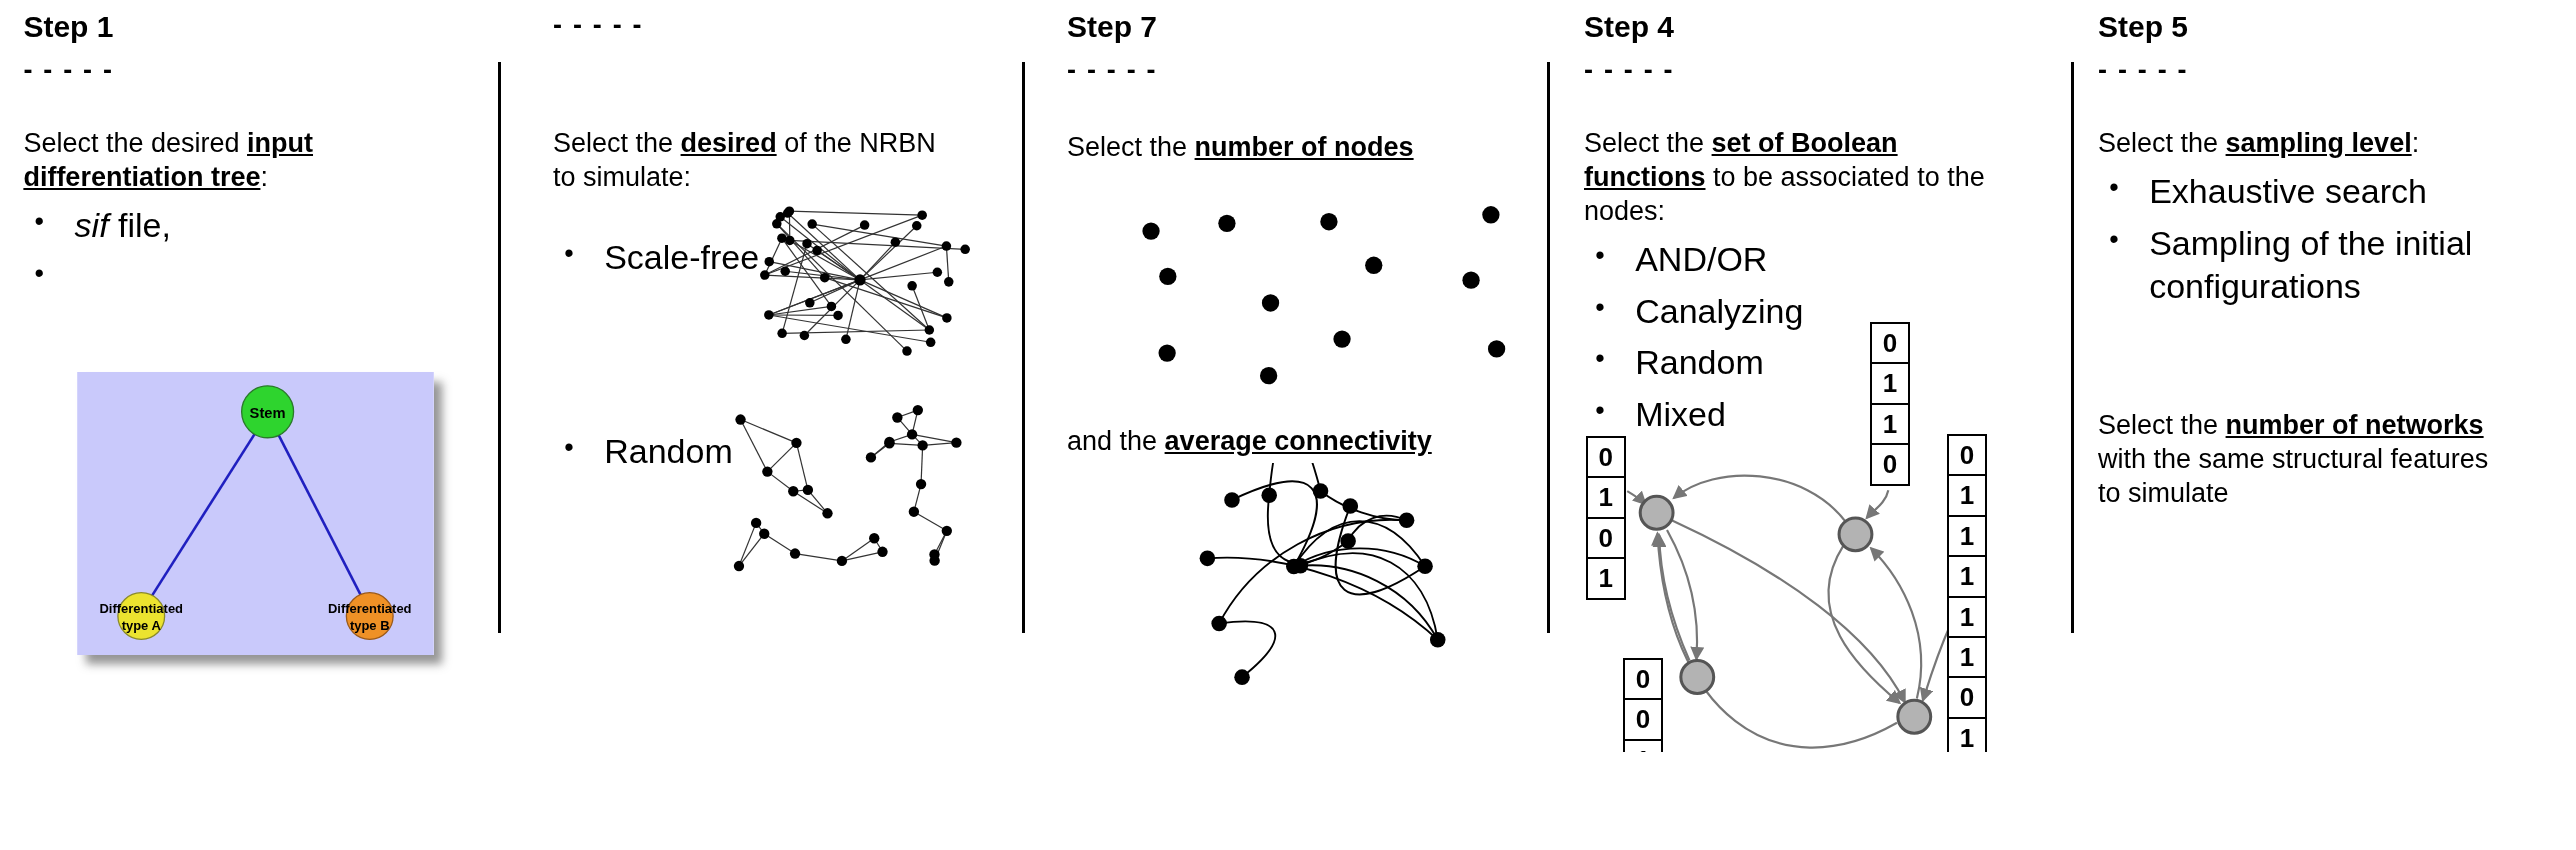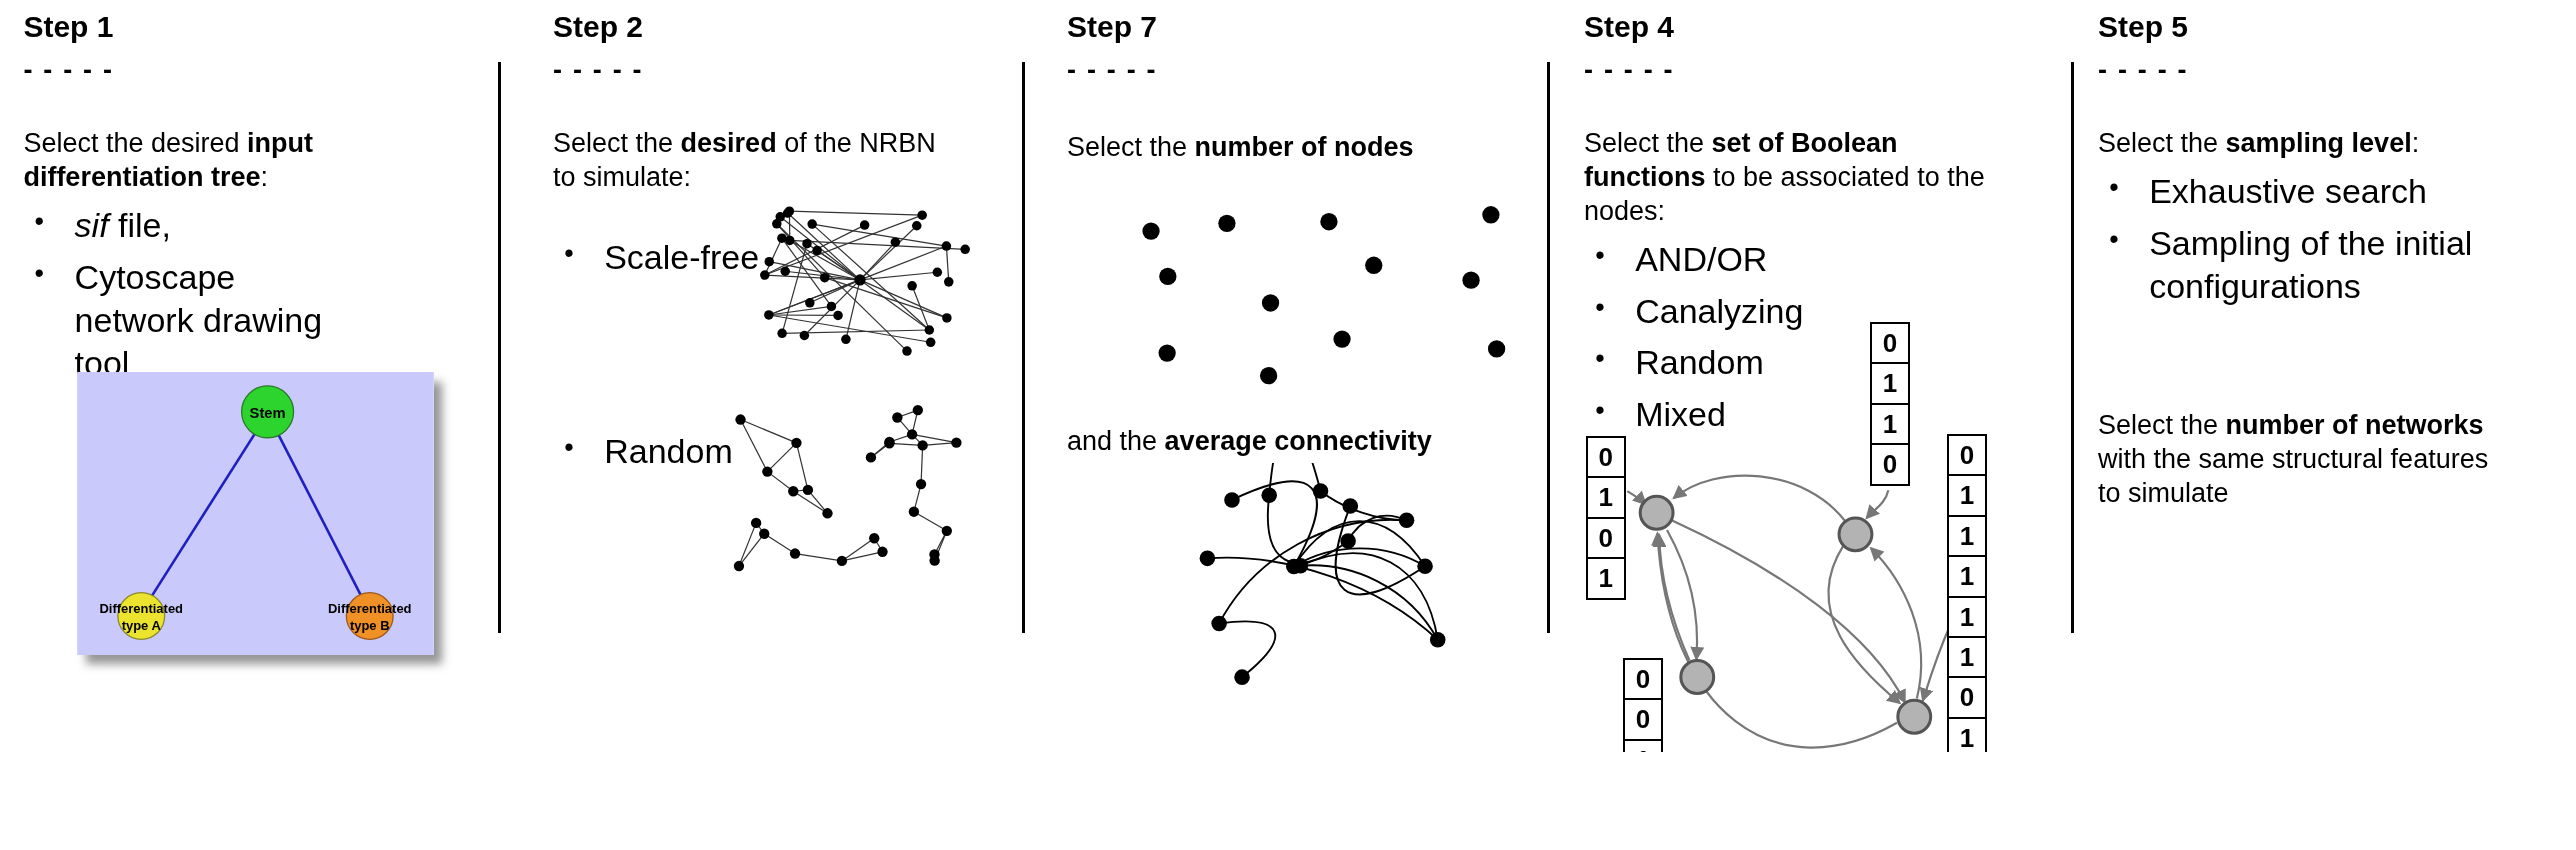--- a/index.html
+++ b/index.html
@@ -9,21 +9,21 @@
   .step-title{font-size:30px;font-weight:bold;margin:0;padding-top:10.4px;}
   .dashes{font-size:27px;font-weight:bold;letter-spacing:1.7px;margin-top:10.4px;}
   .content{position:absolute;left:0;right:0;top:126px;}
   .body-text{font-size:27px;line-height:1.26;margin:0;}
   .bullets{margin-top:10.4px;}
   .bullet-row{display:flex;margin-top:8.7px;}
   .bullet-mark{flex:0 0 40px;padding-left:11.2px;font-size:27px;line-height:1.26;}
   .bullet-text{font-size:34px;line-height:1.26;}
   .abs{position:absolute;}
   i{font-style:italic;}
-  b{font-weight:bold;}
+  b{font-weight:bold;text-decoration:underline;}
   .tree-panel{position:absolute;left:54px;top:372px;box-shadow:8.7px 9.5px 8.7px rgba(60,60,60,0.55);}
   .tree-panel text{font-weight:bold;fill:#000;text-anchor:middle;font-family:"Liberation Sans",sans-serif;}
   .net-svg{position:absolute;}
   .ttable{position:absolute;width:40px;}
   .tcell{width:40px;height:43px;border:2.6px solid #000;margin-top:-2.6px;background:#fff;display:flex;align-items:center;justify-content:center;font-size:26px;font-weight:bold;box-sizing:border-box;}
   .tcell:first-child{margin-top:0;}
   .col1-bullet-width{max-width:277px;}
   .step5-para{max-width:407px;margin-top:100px;}
   .step4-intro{max-width:415px;}
 </style>
@@ -42,41 +42,39 @@
     <div class="dashes">- - - - -</div>
     <div class="content">
       <p class="body-text"><span>Select the desired </span><b>input differentiation tree</b><span>:</span></p>
       <div class="bullets">
         <div class="bullet-row">
           <span class="bullet-mark">•</span>
           <span class="bullet-text"><i>sif</i><span> file,</span></span>
         </div>
         <div class="bullet-row">
           <span class="bullet-mark">•</span>
-          <span class="bullet-text col1-bullet-width">Cytoscape network drawing tool</span>
         </div>
       </div>
     </div>
     <svg class="tree-panel" width="357" height="283" viewBox="0 0 412 327">
       <rect x="0" y="0" width="412" height="327" fill="#c9c9fb"></rect>
       <line x1="220" y1="48" x2="74" y2="278" stroke-width="3" stroke="#2020c0"></line>
       <line x1="220" y1="48" x2="338" y2="278" stroke-width="3" stroke="#2020c0"></line>
       <circle cx="220" cy="46" r="30" stroke="#2a7a2a" stroke-width="1.5" fill="#2ed42e"></circle>
       <text x="220" y="53" font-size="17">Stem</text>
       <circle cx="74" cy="282" r="27" stroke="#8a8a2a" stroke-width="1.5" fill="#ece32f"></circle>
       <text x="74" y="278" font-size="15">Differentiated</text>
       <text x="74" y="298" font-size="15">type A</text>
       <circle cx="338" cy="282" r="27" stroke="#9a5a1a" stroke-width="1.5" fill="#ef9126"></circle>
       <text x="338" y="278" font-size="15">Differentiated</text>
       <text x="338" y="298" font-size="15">type B</text>
     </svg>
   </div>
 
   <div class="col" style="left:553px;width:433px">
-    <h2 class="step-title">Step 2</h2>
     <div class="dashes">- - - - -</div>
     <div class="content">
       <p class="body-text" style="max-width:407px"><span>Select the </span><b>desired</b><span> of the NRBN to simulate:</span></p>
     </div>
     <div class="bullet-row abs" style="top:227px;left:0;right:0">
       <span class="bullet-mark">•</span>
       <span class="bullet-text">Scale-free</span>
     </div>
     <svg class="net-svg" style="left:164px;top:183px" width="260" height="199" viewBox="0 0 300 230">
         <line x1="54.99745169572584" y1="106.38348741303375" x2="165" y2="112" stroke="#333" stroke-width="1.4"></line>

